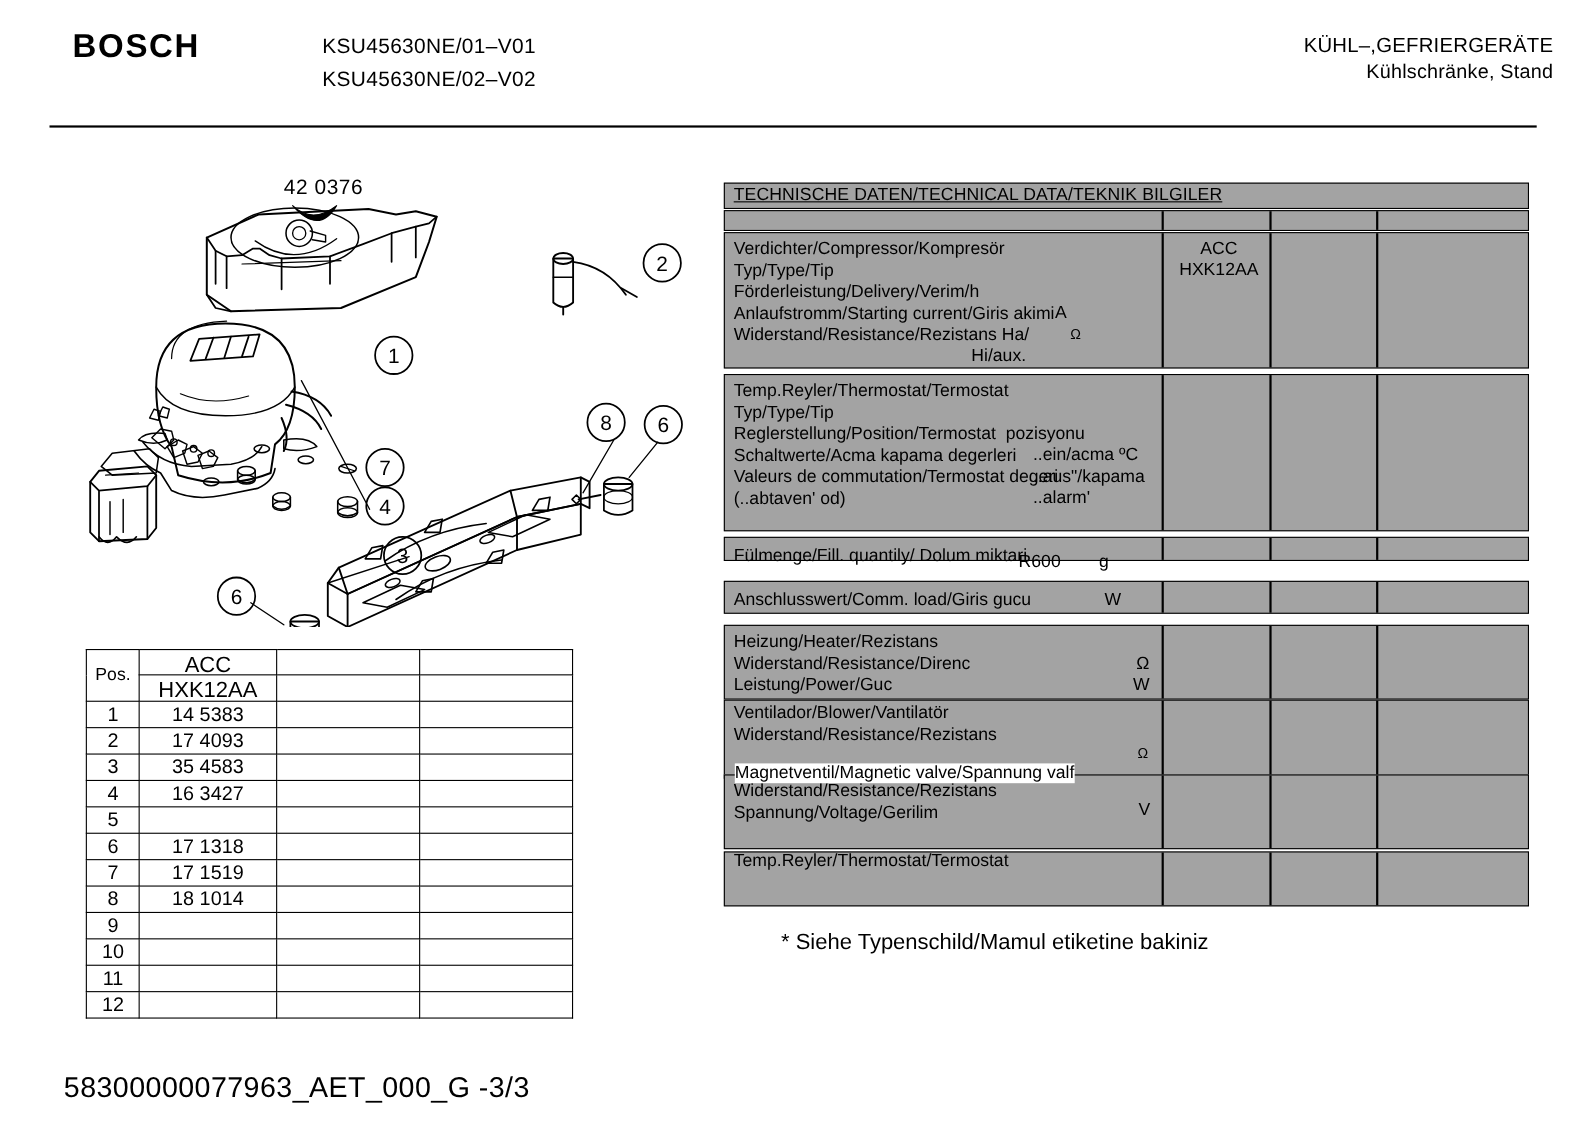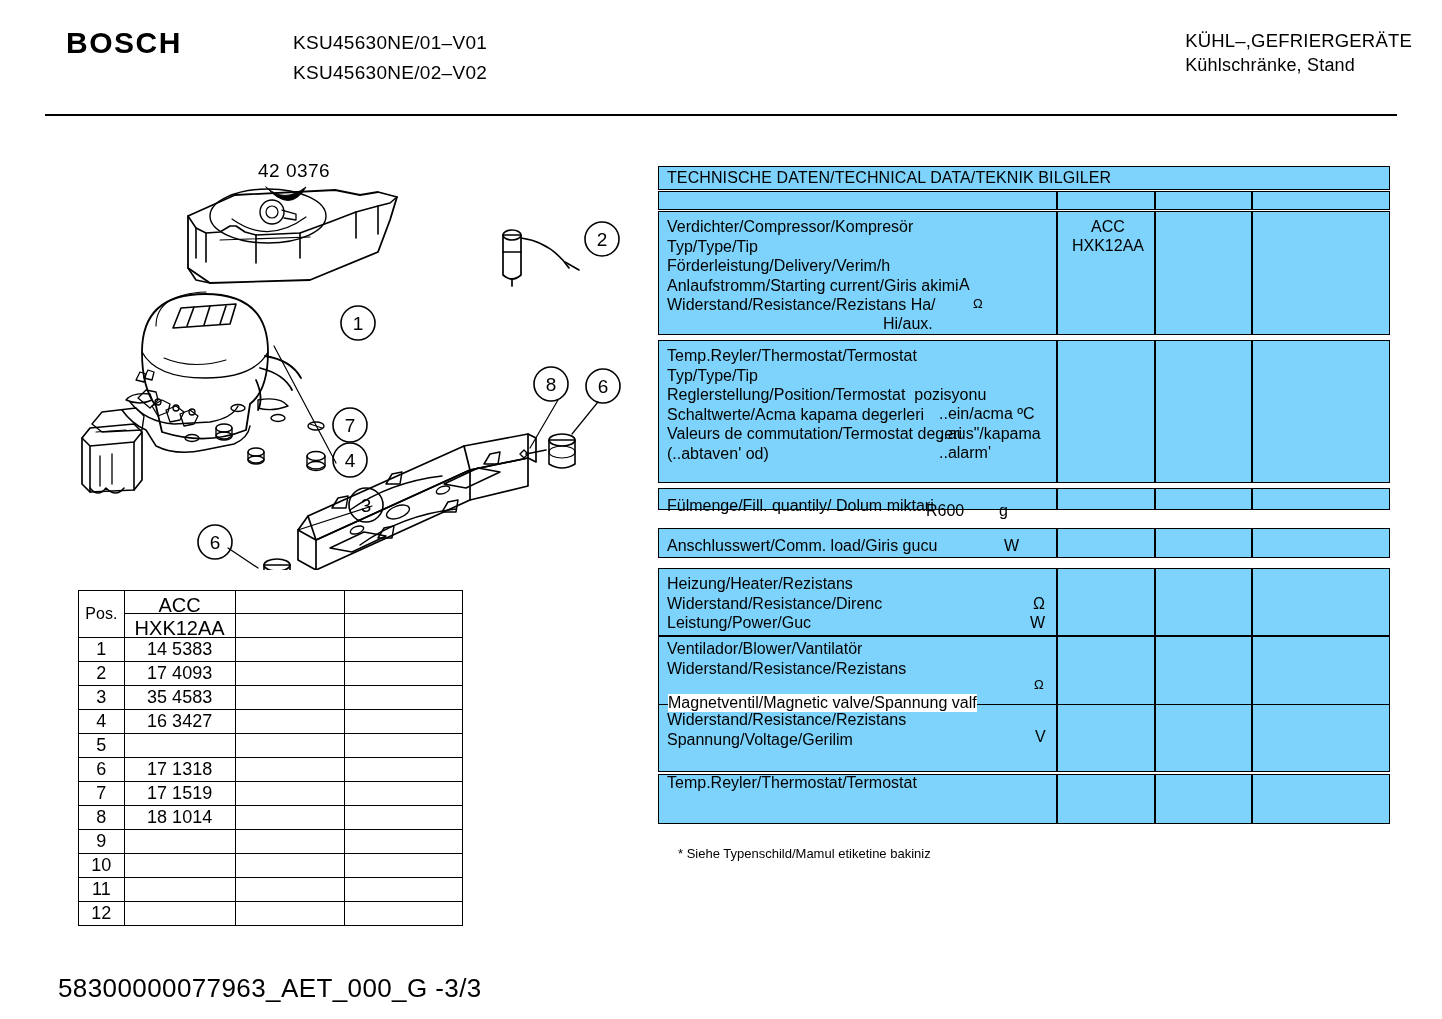--- a/index.html
+++ b/index.html
@@ -34,20 +34,21 @@
   .model-block {
     position: absolute;
     left: 293px; top: 28px;
     font-size: 19px;
     line-height: 30px;
     letter-spacing: 0.3px;
   }
   .cat-block {
     position: absolute;
     right: 30px; top: 28px;
+    text-align: right;
     font-size: 18px;
     line-height: 25px;
     letter-spacing: 0.2px;
   }
   .cat-block .l1 { font-size: 18.5px; }
   .cat-block .l2 { font-size: 18px; }
   .header-rule {
     position: absolute;
     left: 45px; top: 114px;
     width: 1352px;
@@ -65,21 +66,21 @@
     position: absolute;
     left: 258px; top: 160px;
     font-size: 19px;
     letter-spacing: 0.5px;
   }
 
   
   .parts-table {
     position: absolute;
     left: 78px; top: 590px;
-    width: 385px;
+    width: 443px;
     border-collapse: collapse;
     font-size: 17px;
   }
   .parts-table td {
     border: 1.6px solid #000;
     height: 23px;
     padding: 0;
   }
   .parts-table td.c-pos { width: 47px; text-align: center; }
   .parts-table td.c-v1  { width: 122px; text-align: center; }
@@ -113,21 +114,22 @@
   
   .td-wrap {
     position: absolute;
     left: 658px; top: 166px;
     width: 732px;
   }
   .td-box {
     position: absolute;
     border: 1.7px solid #000;
     box-sizing: border-box;
-    background: #7dd3fc;
+    background: #a3a3a3;
+    text-decoration: underline;
   }
   .td-title {
     left: 0; top: 0;
     width: 732px; height: 24px;
     padding: 2px 0 0 8px;
     font-size: 16px;
     letter-spacing: 0.1px;
   }
   .td-row {
     left: 0;
@@ -150,22 +152,22 @@
     width: 1.7px;
     background: #000;
     top: 0; bottom: 0;
   }
   .v1 { left: 397px; }
   .v2 { left: 495px; }
   .v3 { left: 592px; }
 
   .td-note {
     position: absolute;
-    left: 678px; top: 846px;
-    font-size: 13px;
+    left: 710px; top: 846px;
+    font-size: 20px;
   }
 
   
   .footer {
     position: absolute;
     left: 58px; top: 973px;
     font-size: 26px;
     letter-spacing: 0.4px;
   }
 </style>

